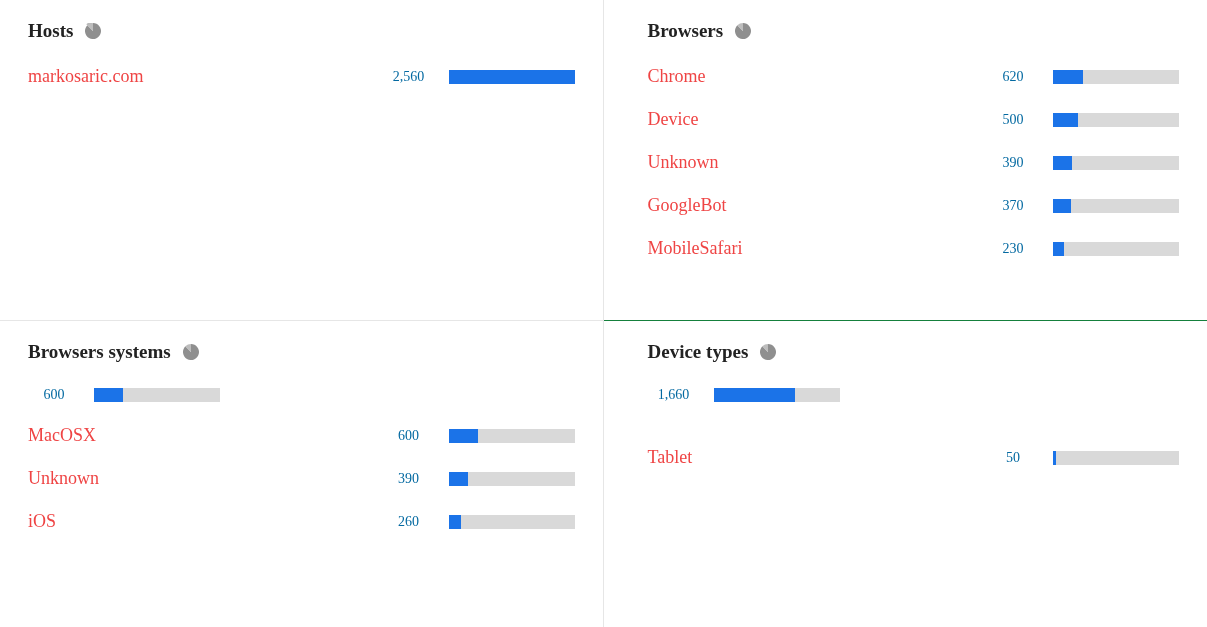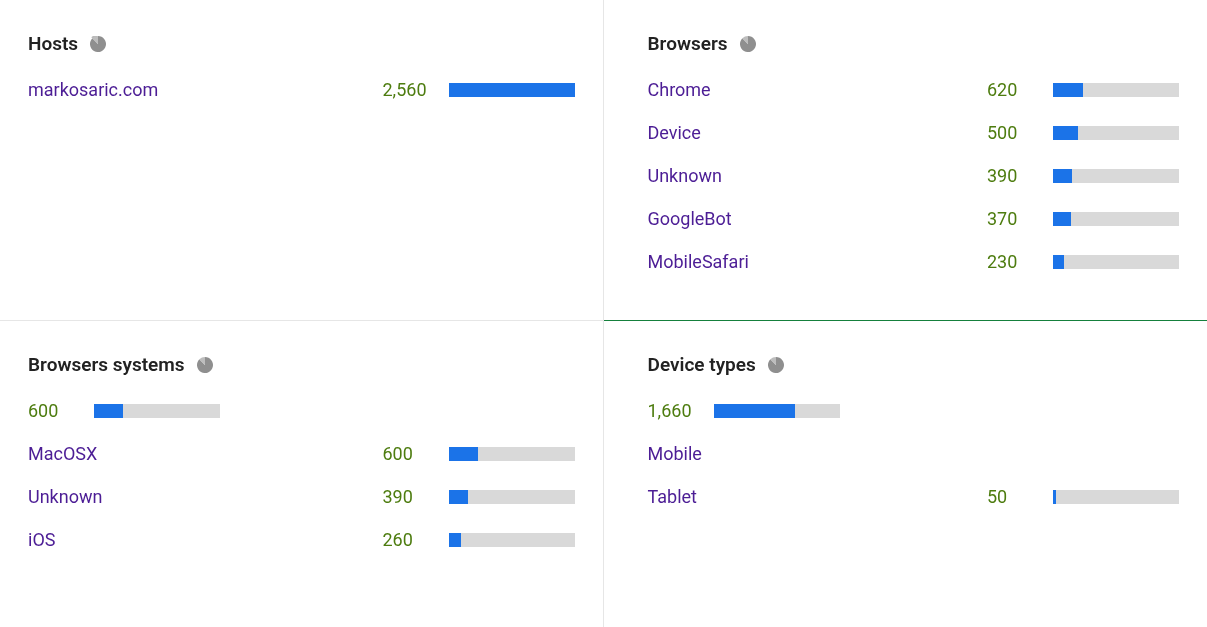--- a/index.html
+++ b/index.html
@@ -15,22 +15,23 @@
       height: 627px;
     }
     .grid {
       display: grid;
       grid-template-columns: 1fr 1fr;
       grid-template-rows: 320px 307px;
       width: 100%;
       height: 100%;
     }
     .panel {
-      padding: 32px 28px 20px 28px;
+      padding: 20px 28px 20px 28px;
       position: relative;
+      font-family: Liberation Serif, serif;
     }
     .panel.top-left {
       border-right: 1px solid #e6e6e6;
     }
     .panel.top-right {
       padding-left: 44px;
     }
     .panel.bottom-left {
       border-top: 1px solid #e6e6e6;
       border-right: 1px solid #e6e6e6;
@@ -62,33 +63,33 @@
       gap: 22px;
     }
     .row {
       display: flex;
       align-items: center;
       justify-content: space-between;
       gap: 12px;
     }
     .row-label {
       font-size: 18px;
-      color: #4c1d95;
+      color: #ef4444;
       flex: 1;
       white-space: nowrap;
     }
     .row-right {
       display: flex;
       align-items: center;
       gap: 14px;
     }
     .row-value {
-      font-size: 18px;
-      color: #4d7c0f;
-      text-align: left;
+      font-size: 14px;
+      color: #0369a1;
+      text-align: center;
       min-width: 52px;
     }
     .bar-track {
       width: 126px;
       height: 14px;
       background: #d9d9d9;
       position: relative;
       flex-shrink: 0;
     }
     .bar-fill {
@@ -249,21 +250,20 @@
     <div class="rows">
         <div class="row">
           <div class="row-right">
             <span class="row-value">1,660</span>
             <div class="bar-track">
               <div class="bar-fill" style="width: 64.8%;"></div>
             </div>
           </div>
         </div>
         <div class="row">
-          <span class="row-label">Mobile</span>
         </div>
         <div class="row">
           <span class="row-label">Tablet</span>
           <div class="row-right">
             <span class="row-value">50</span>
             <div class="bar-track">
               <div class="bar-fill" style="width: 2%;"></div>
             </div>
           </div>
         </div>

